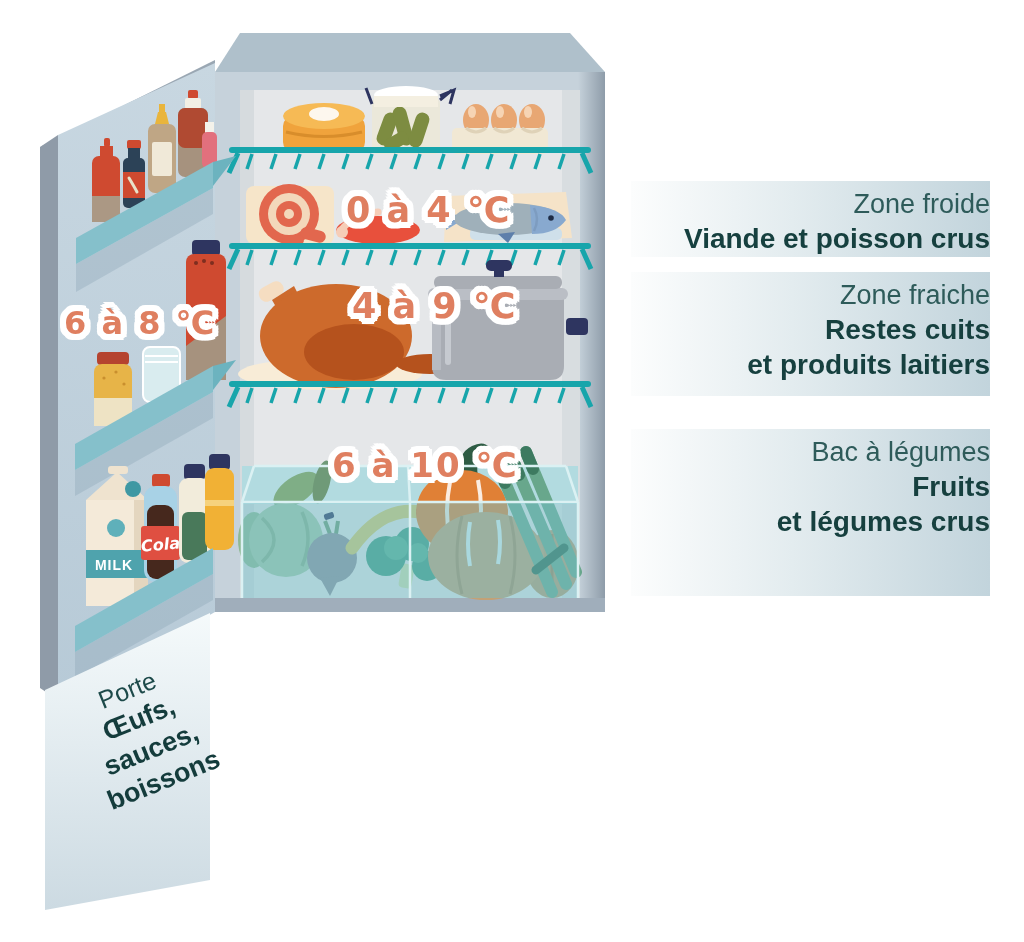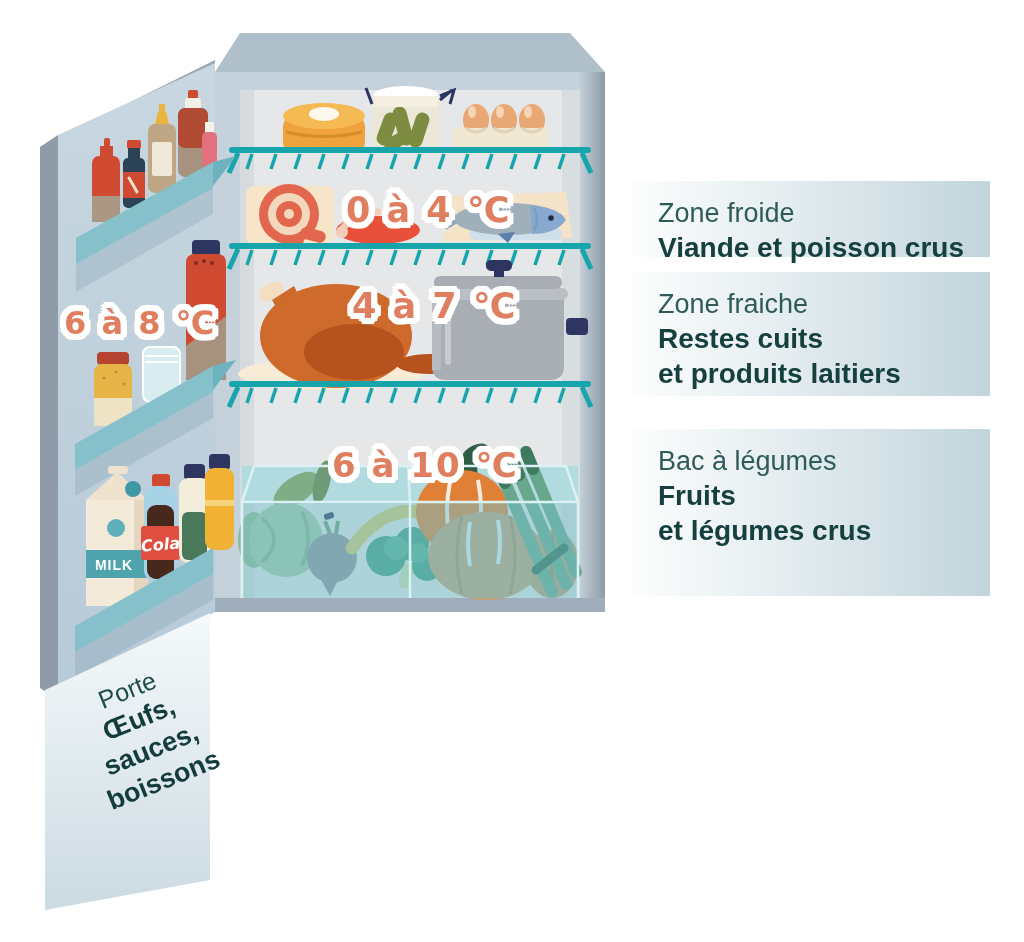--- a/index.html
+++ b/index.html
@@ -23,21 +23,21 @@
   }
   .badge-cold{left:346px;top:190px;font-size:35px;text-align:center;}
   .badge-fresh{left:352px;top:286px;font-size:35px;}
   .badge-veg{left:332px;top:445px;font-size:34px;}
   .badge-door{left:64px;top:304px;font-size:32px;}
 
   
   .zone-panel{
     position:absolute;left:631px;width:359px;
     background:linear-gradient(90deg,#fcfdfd 0%,#e3ecef 45%,#c2d4dc 100%);
-    padding:16px 0 0 27px;box-sizing:border-box;
+    padding:7px 0 0 27px;box-sizing:border-box;text-align:right;
   }
   .zone-1{top:181px;height:76px;}
   .zone-2{top:272px;height:124px;}
   .zone-3{top:429px;height:167px;}
   .zone-title{font-size:27px;line-height:33px;font-weight:400;color:#2e5b5a;}
   .zone-bold{font-size:28px;line-height:35px;font-weight:bold;color:#16403f;}
 
   
   .door-label{
     position:absolute;left:52px;top:704px;width:150px;
@@ -329,21 +329,21 @@
           <rect x="205" y="500" width="29" height="6" fill="#f6d27d"></rect>
         </g>
       </g>
       <polygon points="75,626 213,548 213,574 75,652" fill="#85c0cb"></polygon>
     </g>
 
     <polygon points="45,690 210,613 210,880 45,910" fill="url(#porteGrad)"></polygon>
   </svg>
 
   <div class="temp-badge badge-cold">0 à 4 ℃</div>
-  <div class="temp-badge badge-fresh">4 à 7 ℃</div>
+  <div class="temp-badge badge-fresh">4 à 9 ℃</div>
   <div class="temp-badge badge-veg">6 à 10 ℃</div>
   <div class="temp-badge badge-door">6 à 8 ℃</div>
 
   <div class="zone-panel zone-1">
     <div class="zone-title">Zone froide</div>
     <div class="zone-bold">Viande et poisson crus</div>
   </div>
   <div class="zone-panel zone-3">
     <div class="zone-title">Bac à légumes</div>
     <div class="zone-bold">Fruits</div>

